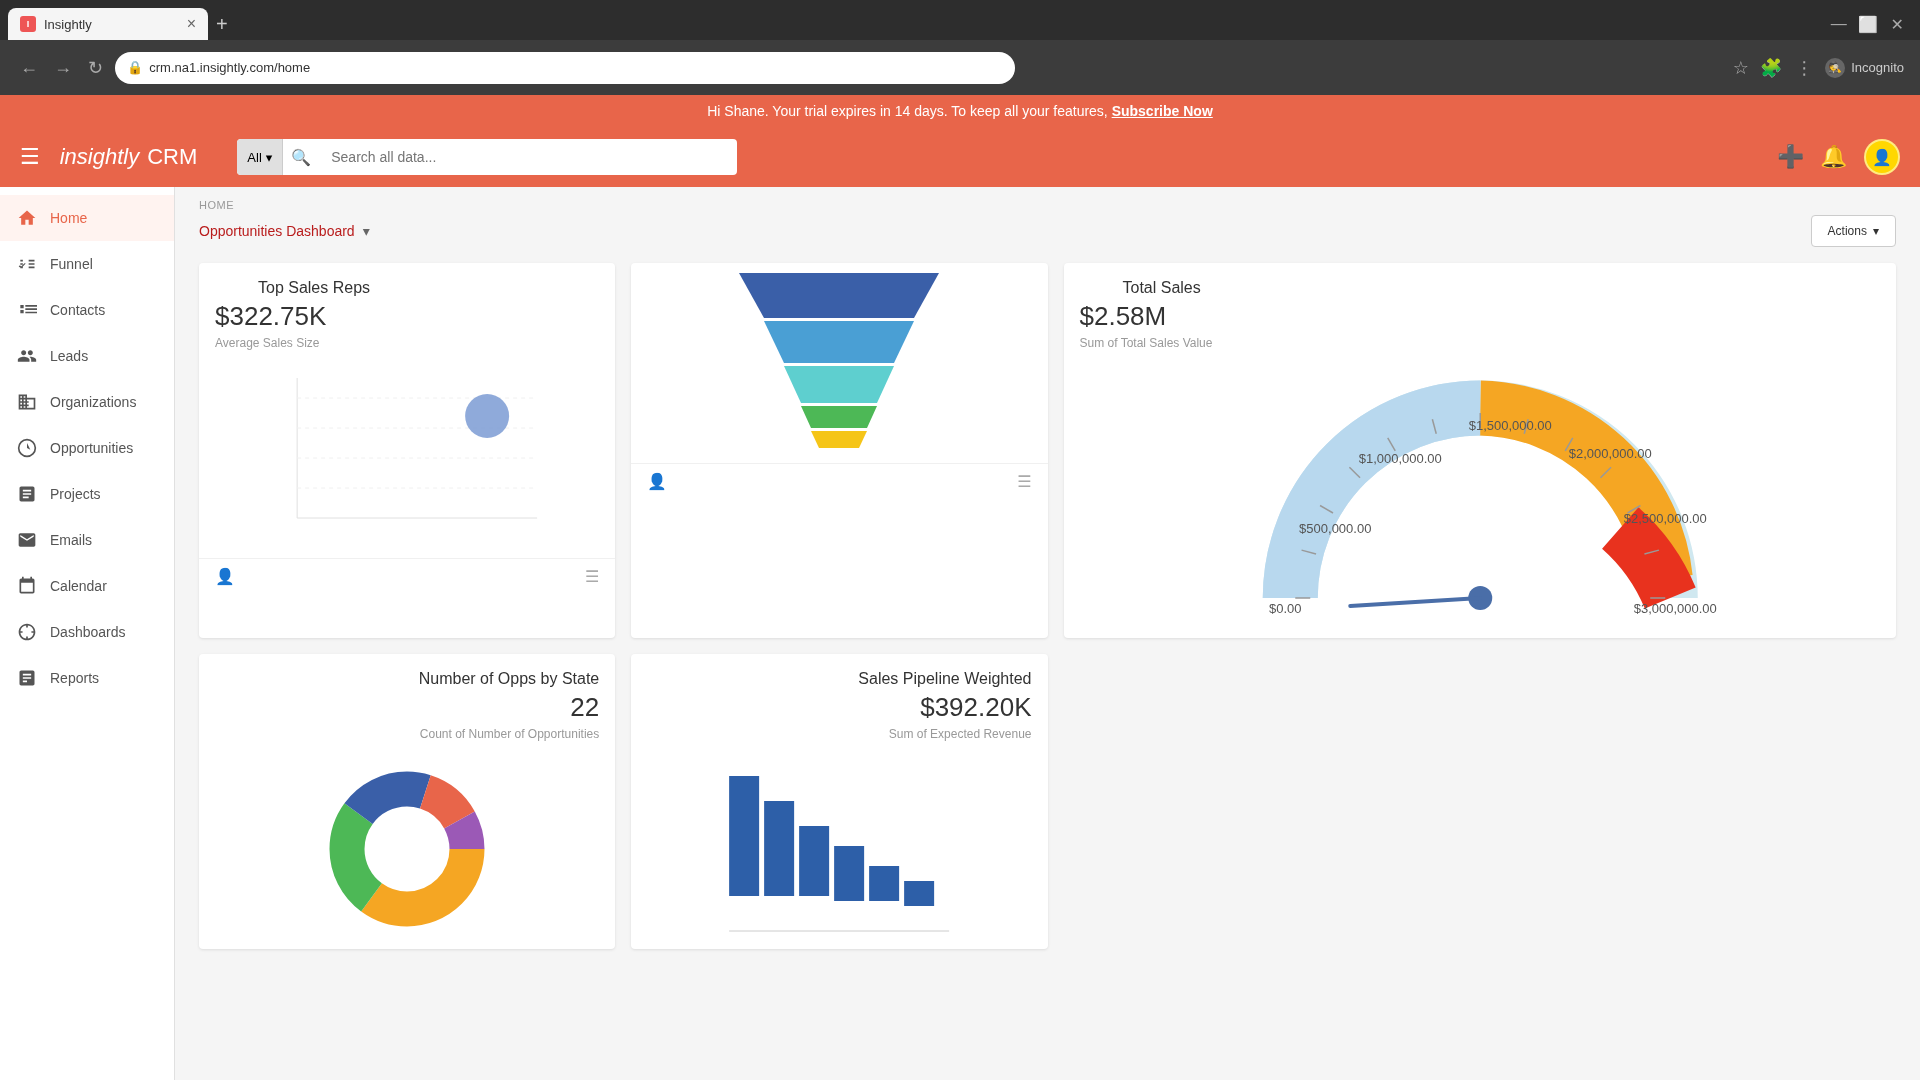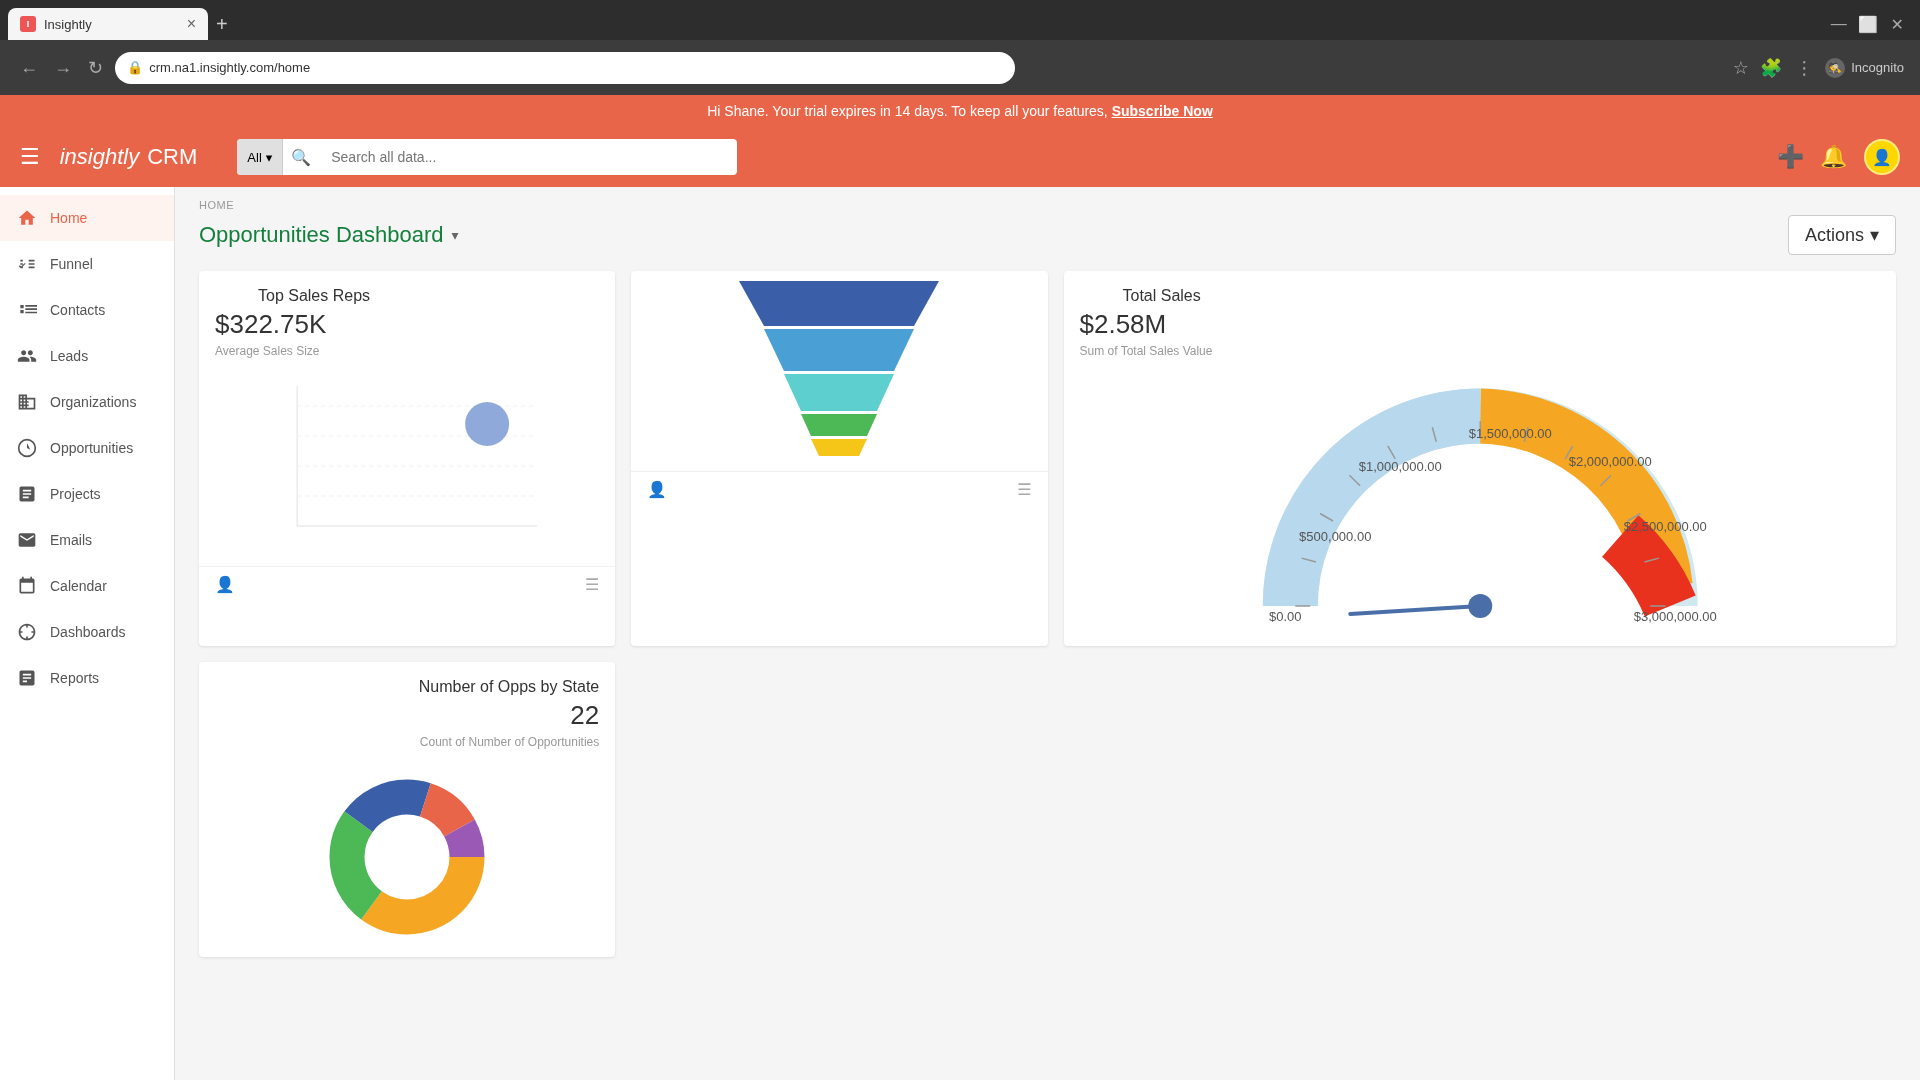--- a/index.html
+++ b/index.html
@@ -47,23 +47,23 @@
     .sidebar-item.active { background: #fff3f0; color: #e8654a; }
     .sidebar-icon { width: 22px; height: 22px; display: flex; align-items: center; justify-content: center; flex-shrink: 0; }
     .sidebar-label { font-size: 14px; }
 
     
     .main-content { flex: 1; overflow-y: auto; background: #f5f5f5; }
     .breadcrumb-area { padding: 12px 24px 0; }
     .breadcrumb { font-size: 11px; color: #999; text-transform: uppercase; letter-spacing: 0.5px; }
     .page-header { display: flex; align-items: center; justify-content: space-between; padding: 4px 24px 16px; }
     .page-title-area { display: flex; align-items: center; gap: 8px; }
-    .page-title { font-size: 22px; color: #15803d; font-weight: 400; }
+    .page-title { font-size: 14px; color: #b91c1c; font-weight: 400; }
     .dropdown-arrow { color: #666; font-size: 14px; cursor: pointer; }
-    .actions-btn { background: white; border: 1px solid #ccc; border-radius: 4px; padding: 8px 16px; font-size: 18px; color: #333; cursor: pointer; display: flex; align-items: center; gap: 6px; }
+    .actions-btn { background: white; border: 1px solid #ccc; border-radius: 4px; padding: 8px 16px; font-size: 12px; color: #333; cursor: pointer; display: flex; align-items: center; gap: 6px; }
 
     
     .dashboard-grid { display: grid; grid-template-columns: 1fr 1fr 2fr; gap: 16px; padding: 0 24px 16px; }
     .card { background: white; border-radius: 4px; box-shadow: 0 1px 3px rgba(0,0,0,0.1); overflow: hidden; }
     .card-header { padding: 16px 16px 8px; }
     .card-title { font-size: 16px; color: #333; font-weight: 500; margin-left: 43px; }
     .card-value { font-size: 26px; color: #333; font-weight: 400; margin: 4px 0; }
     .card-subtitle { font-size: 12px; color: #999; }
     .card-body { padding: 8px 16px; min-height: 200px; display: flex; align-items: center; justify-content: center; }
     .card-footer { border-top: 1px solid #f0f0f0; padding: 8px 16px; display: flex; align-items: center; gap: 12px; color: #aaa; }
@@ -356,18 +356,38 @@
 
             <circle cx="90" cy="90" r="60" fill="none" stroke="#e8654a" stroke-width="35" stroke-dasharray="45 377" stroke-dashoffset="-301"></circle>
 
             <circle cx="90" cy="90" r="60" fill="none" stroke="#9b59b6" stroke-width="35" stroke-dasharray="31 377" stroke-dashoffset="-346"></circle>
 
             <circle cx="90" cy="90" r="40" fill="white"></circle>
           </svg>
         </div>
       </div>
 
+      <div class="card">
+        <div class="card-header">
+          <div class="card-title">Sales Pipeline Weighted</div>
+          <div class="card-value">$392.20K</div>
+          <div class="card-subtitle">Sum of Expected Revenue</div>
+        </div>
+        <div class="card-body" style="height:200px;align-items:flex-end;gap:0;padding:8px 8px;">
+          <svg width="100%" height="175" viewBox="0 0 240 175">
+
+            <rect x="10" y="10" width="30" height="120" fill="#2d5fa8"></rect>
+            <rect x="45" y="35" width="30" height="95" fill="#2d5fa8"></rect>
+            <rect x="80" y="60" width="30" height="70" fill="#2d5fa8"></rect>
+            <rect x="115" y="80" width="30" height="55" fill="#2d5fa8"></rect>
+            <rect x="150" y="100" width="30" height="35" fill="#2d5fa8"></rect>
+            <rect x="185" y="115" width="30" height="25" fill="#2d5fa8"></rect>
+
+            <line x1="10" y1="165" x2="230" y2="165" stroke="#ccc" stroke-width="1"></line>
+          </svg>
+        </div>
+      </div>
 
       <div></div>
 
     </div>
   </div>
 </div>
 
 </body></html>

